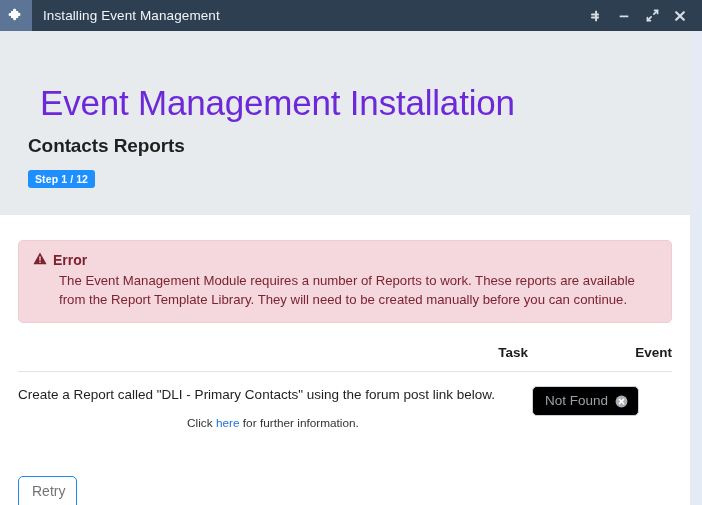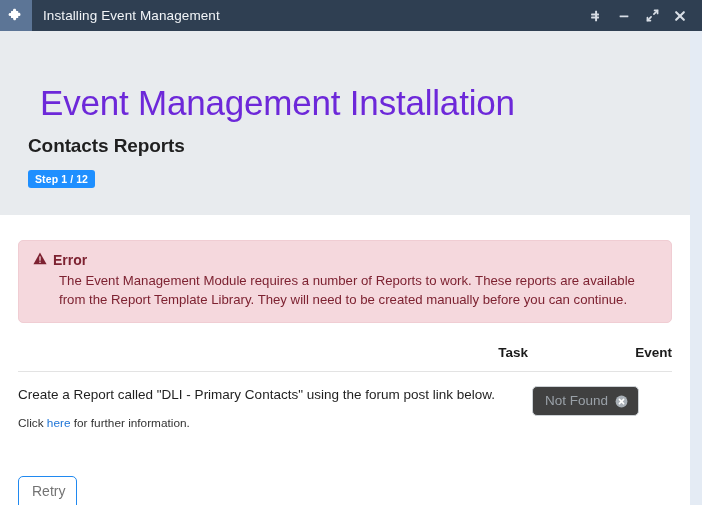--- a/index.html
+++ b/index.html
@@ -179,39 +179,40 @@
     padding: 14px 0 12px 0;
     vertical-align: middle;
     font-size: 13.5px;
     color: #1f1f1f;
   }
   .task-text { line-height: 1.4; }
   .task-note {
     margin-top: 11px;
     font-size: 11.8px;
     color: #333333;
+    text-align: center;
   }
   .task-note a {
     color: #1e74d6;
     text-decoration: none;
   }
   td.col-status {
     text-align: left;
     padding-left: 4px;
     vertical-align: top;
     padding-top: 14px;
   }
 
   .status-btn {
     display: inline-flex;
     align-items: center;
     gap: 7px;
     border: 1px solid #cdd2d6;
     border-radius: 5px;
-    background: #404040;
+    background: #000000;
     color: #9aa1a8;
     font-size: 13.5px;
     padding: 7px 10px 7px 12px;
     line-height: 1;
     white-space: nowrap;
   }
   .status-btn .x-circle { display: block; }
 
   
   .footer {

